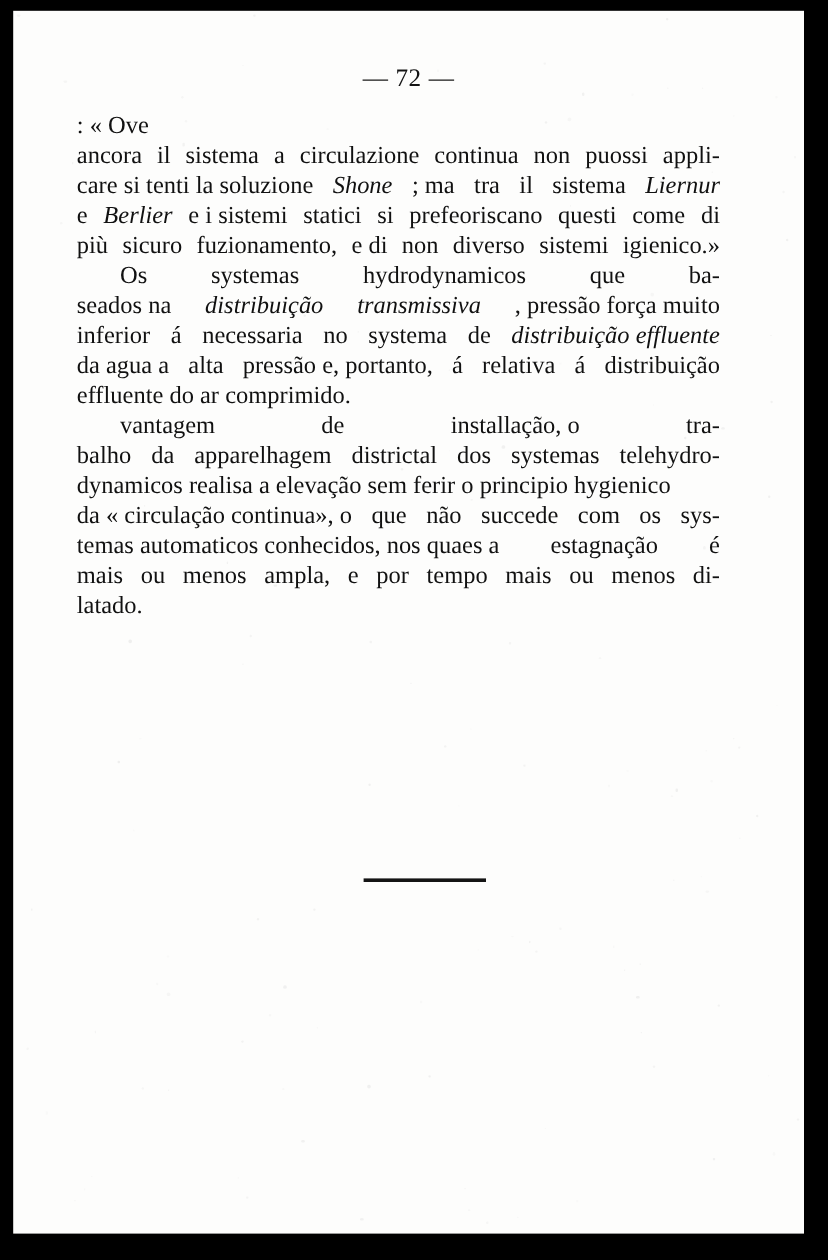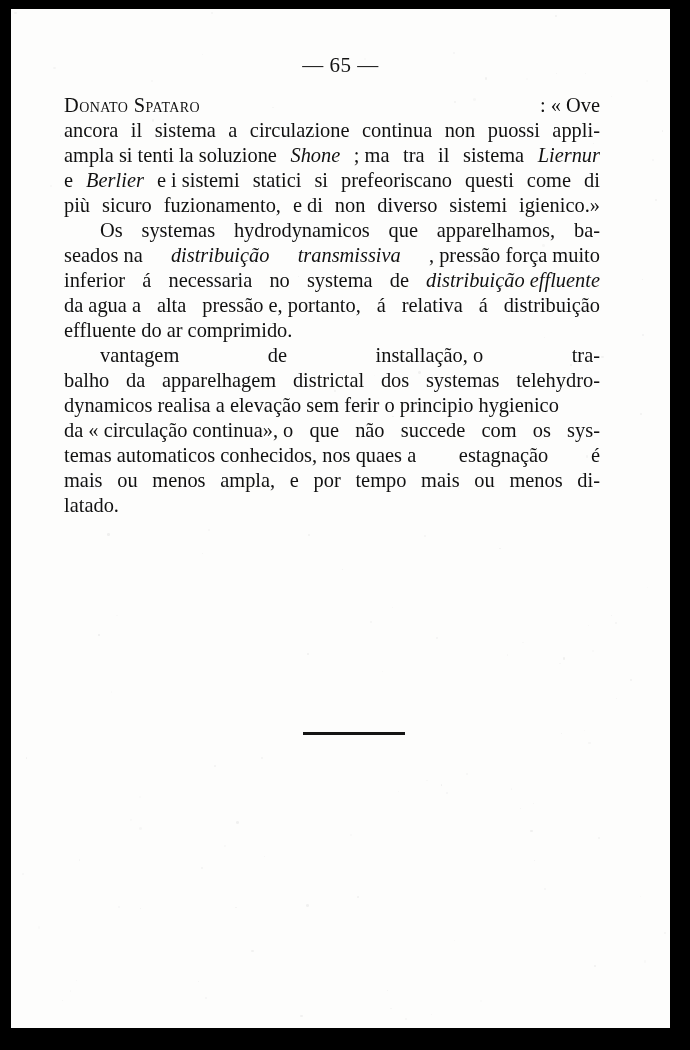--- a/index.html
+++ b/index.html
@@ -110,42 +110,41 @@
   }
 </style>
 </head>
 <body>
 
 <div id="page-root">
   <div id="paper">
 
     <div class="content">
 
-      <div class="folio">— 65 —</div>
+      <div class="folio">— 72 —</div>
 
       <div class="textblock">
 
         <div>
           <div class="line justify">
-            <span class="w smallcaps">Donato Spataro</span>
             <span class="w">: « Ove</span>
           </div>
           <div class="line justify">
             <span class="w">ancora</span>
             <span class="w">il</span>
             <span class="w">sistema</span>
             <span class="w">a</span>
             <span class="w">circulazione</span>
             <span class="w">continua</span>
             <span class="w">non</span>
             <span class="w">puossi</span>
             <span class="w">appli-</span>
           </div>
           <div class="line justify">
-            <span class="w">ampla si tenti la soluzione</span>
+            <span class="w">care si tenti la soluzione</span>
             <span class="w ital">Shone</span>
             <span class="w">; ma</span>
             <span class="w">tra</span>
             <span class="w">il</span>
             <span class="w">sistema</span>
             <span class="w ital">Liernur</span>
           </div>
           <div class="line justify">
             <span class="w">e</span>
             <span class="w ital">Berlier</span>
@@ -168,21 +167,20 @@
             <span class="w">igienico.»</span>
           </div>
         </div>
 
         <div>
           <div class="line justify indent">
             <span class="w">Os</span>
             <span class="w">systemas</span>
             <span class="w">hydrodynamicos</span>
             <span class="w">que</span>
-            <span class="w">apparelhamos,</span>
             <span class="w">ba-</span>
           </div>
           <div class="line justify">
             <span class="w">seados na</span>
             <span class="w ital">distribuição</span>
             <span class="w ital">transmissiva</span>
             <span class="w">, pressão força muito</span>
           </div>
           <div class="line justify">
             <span class="w">inferior</span>

